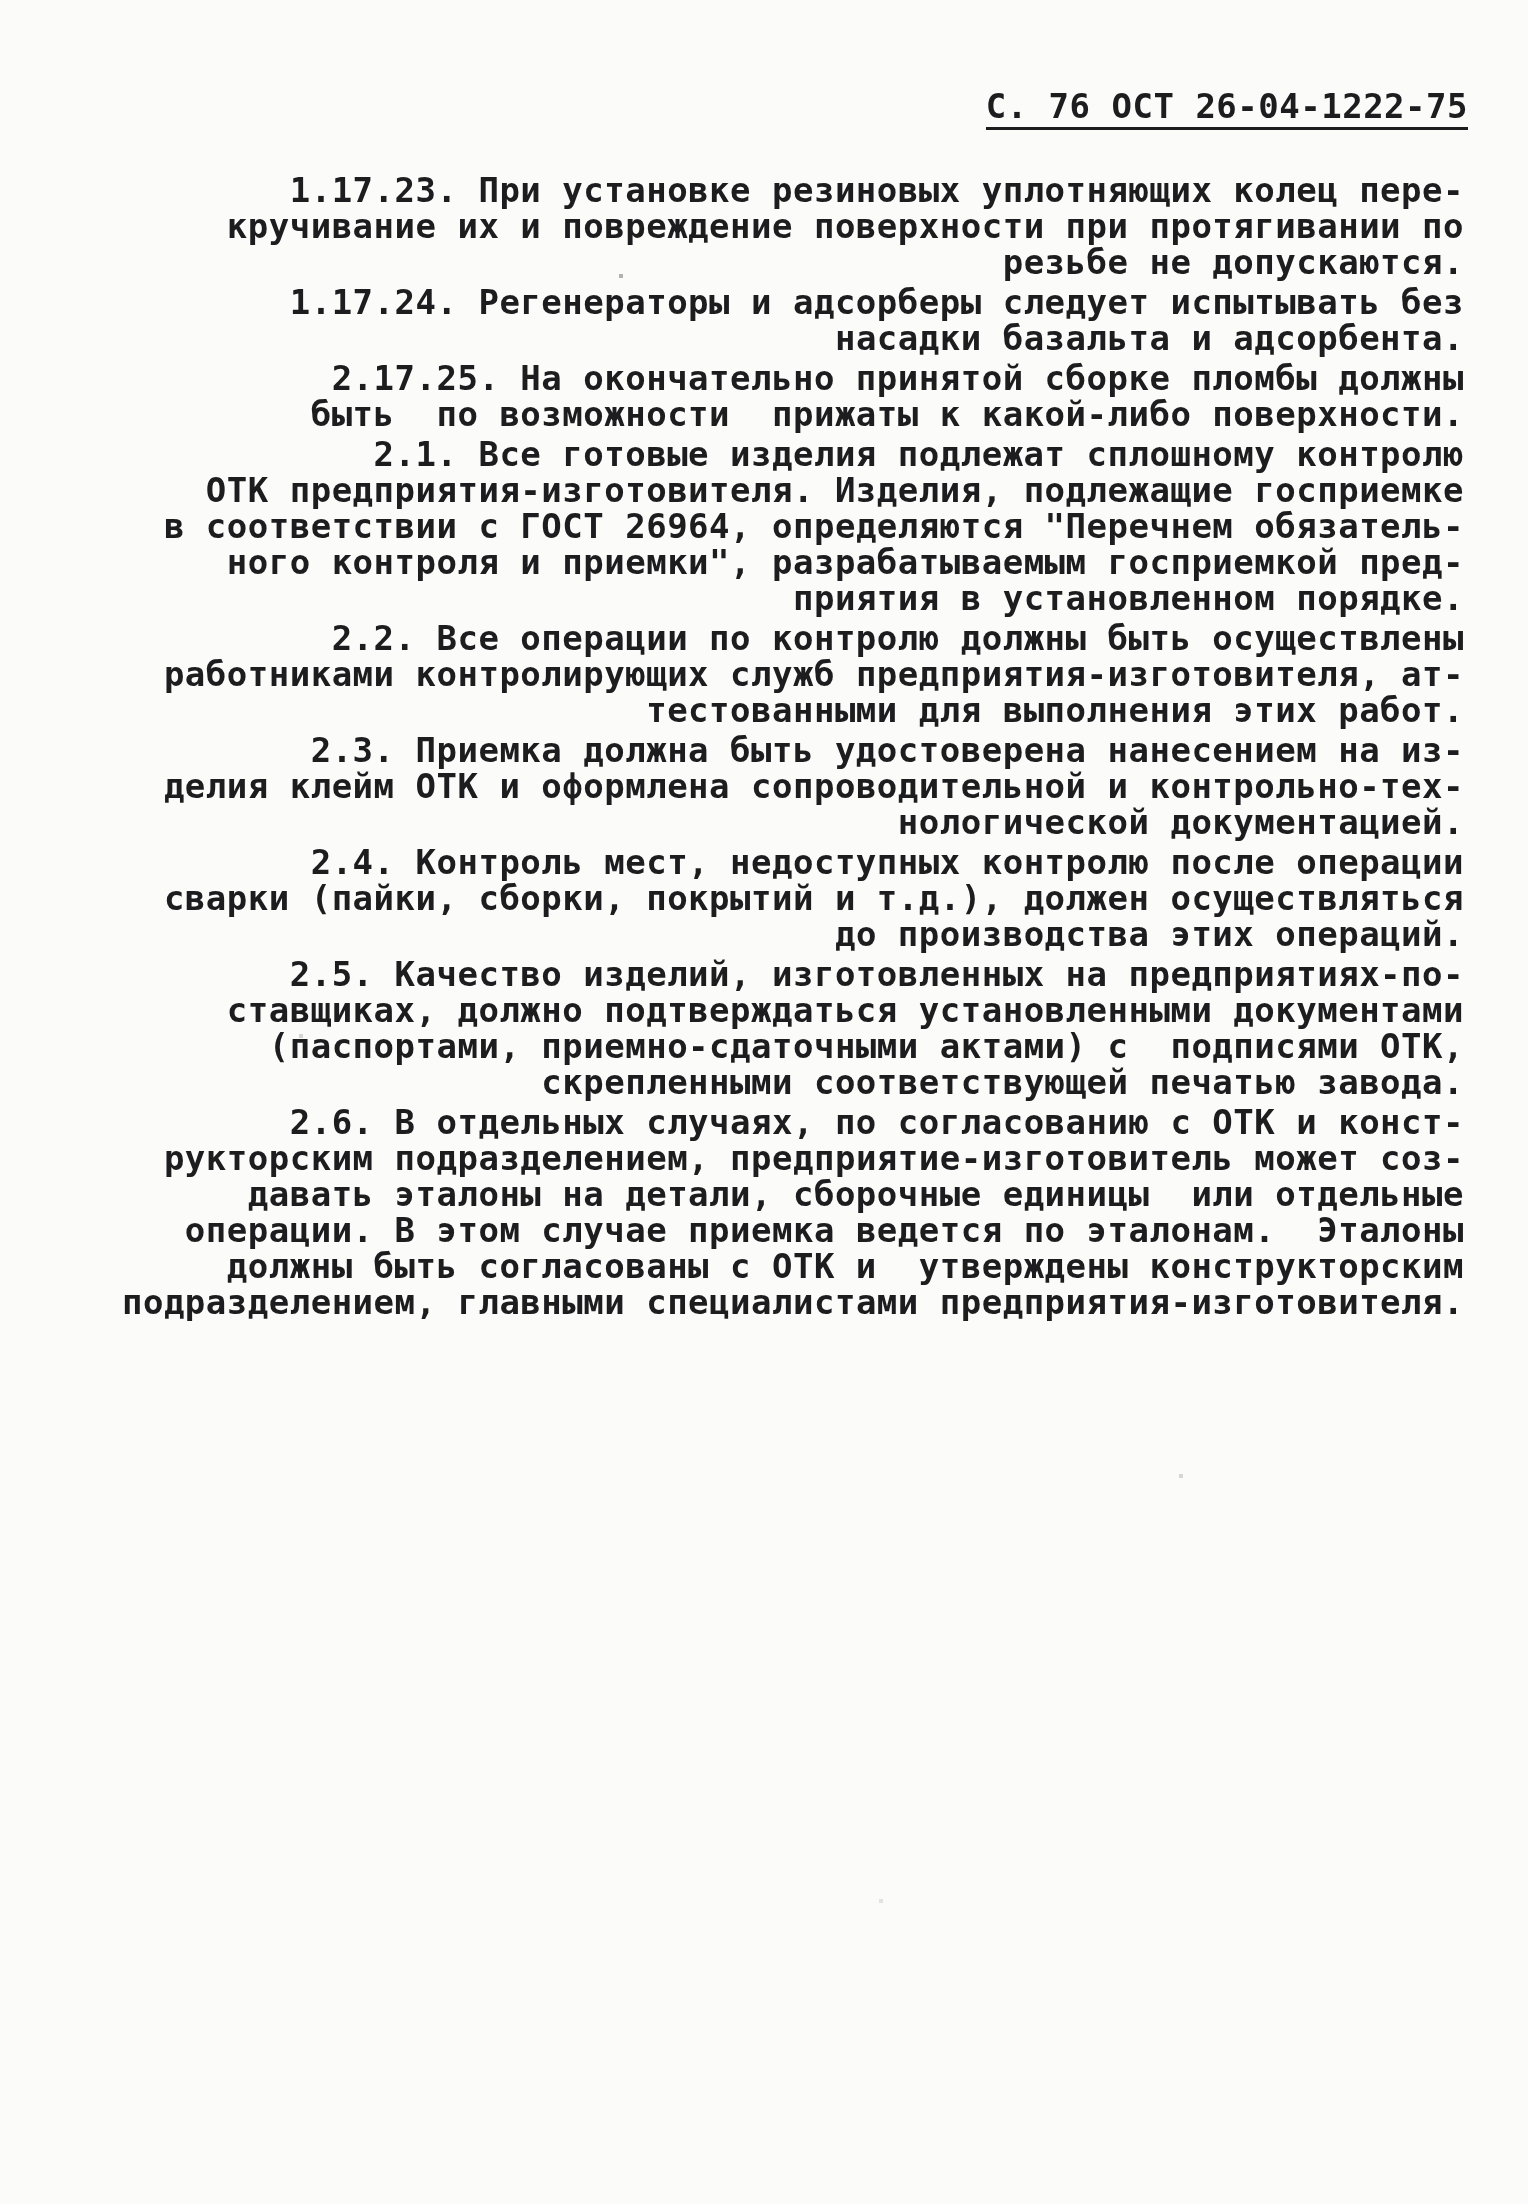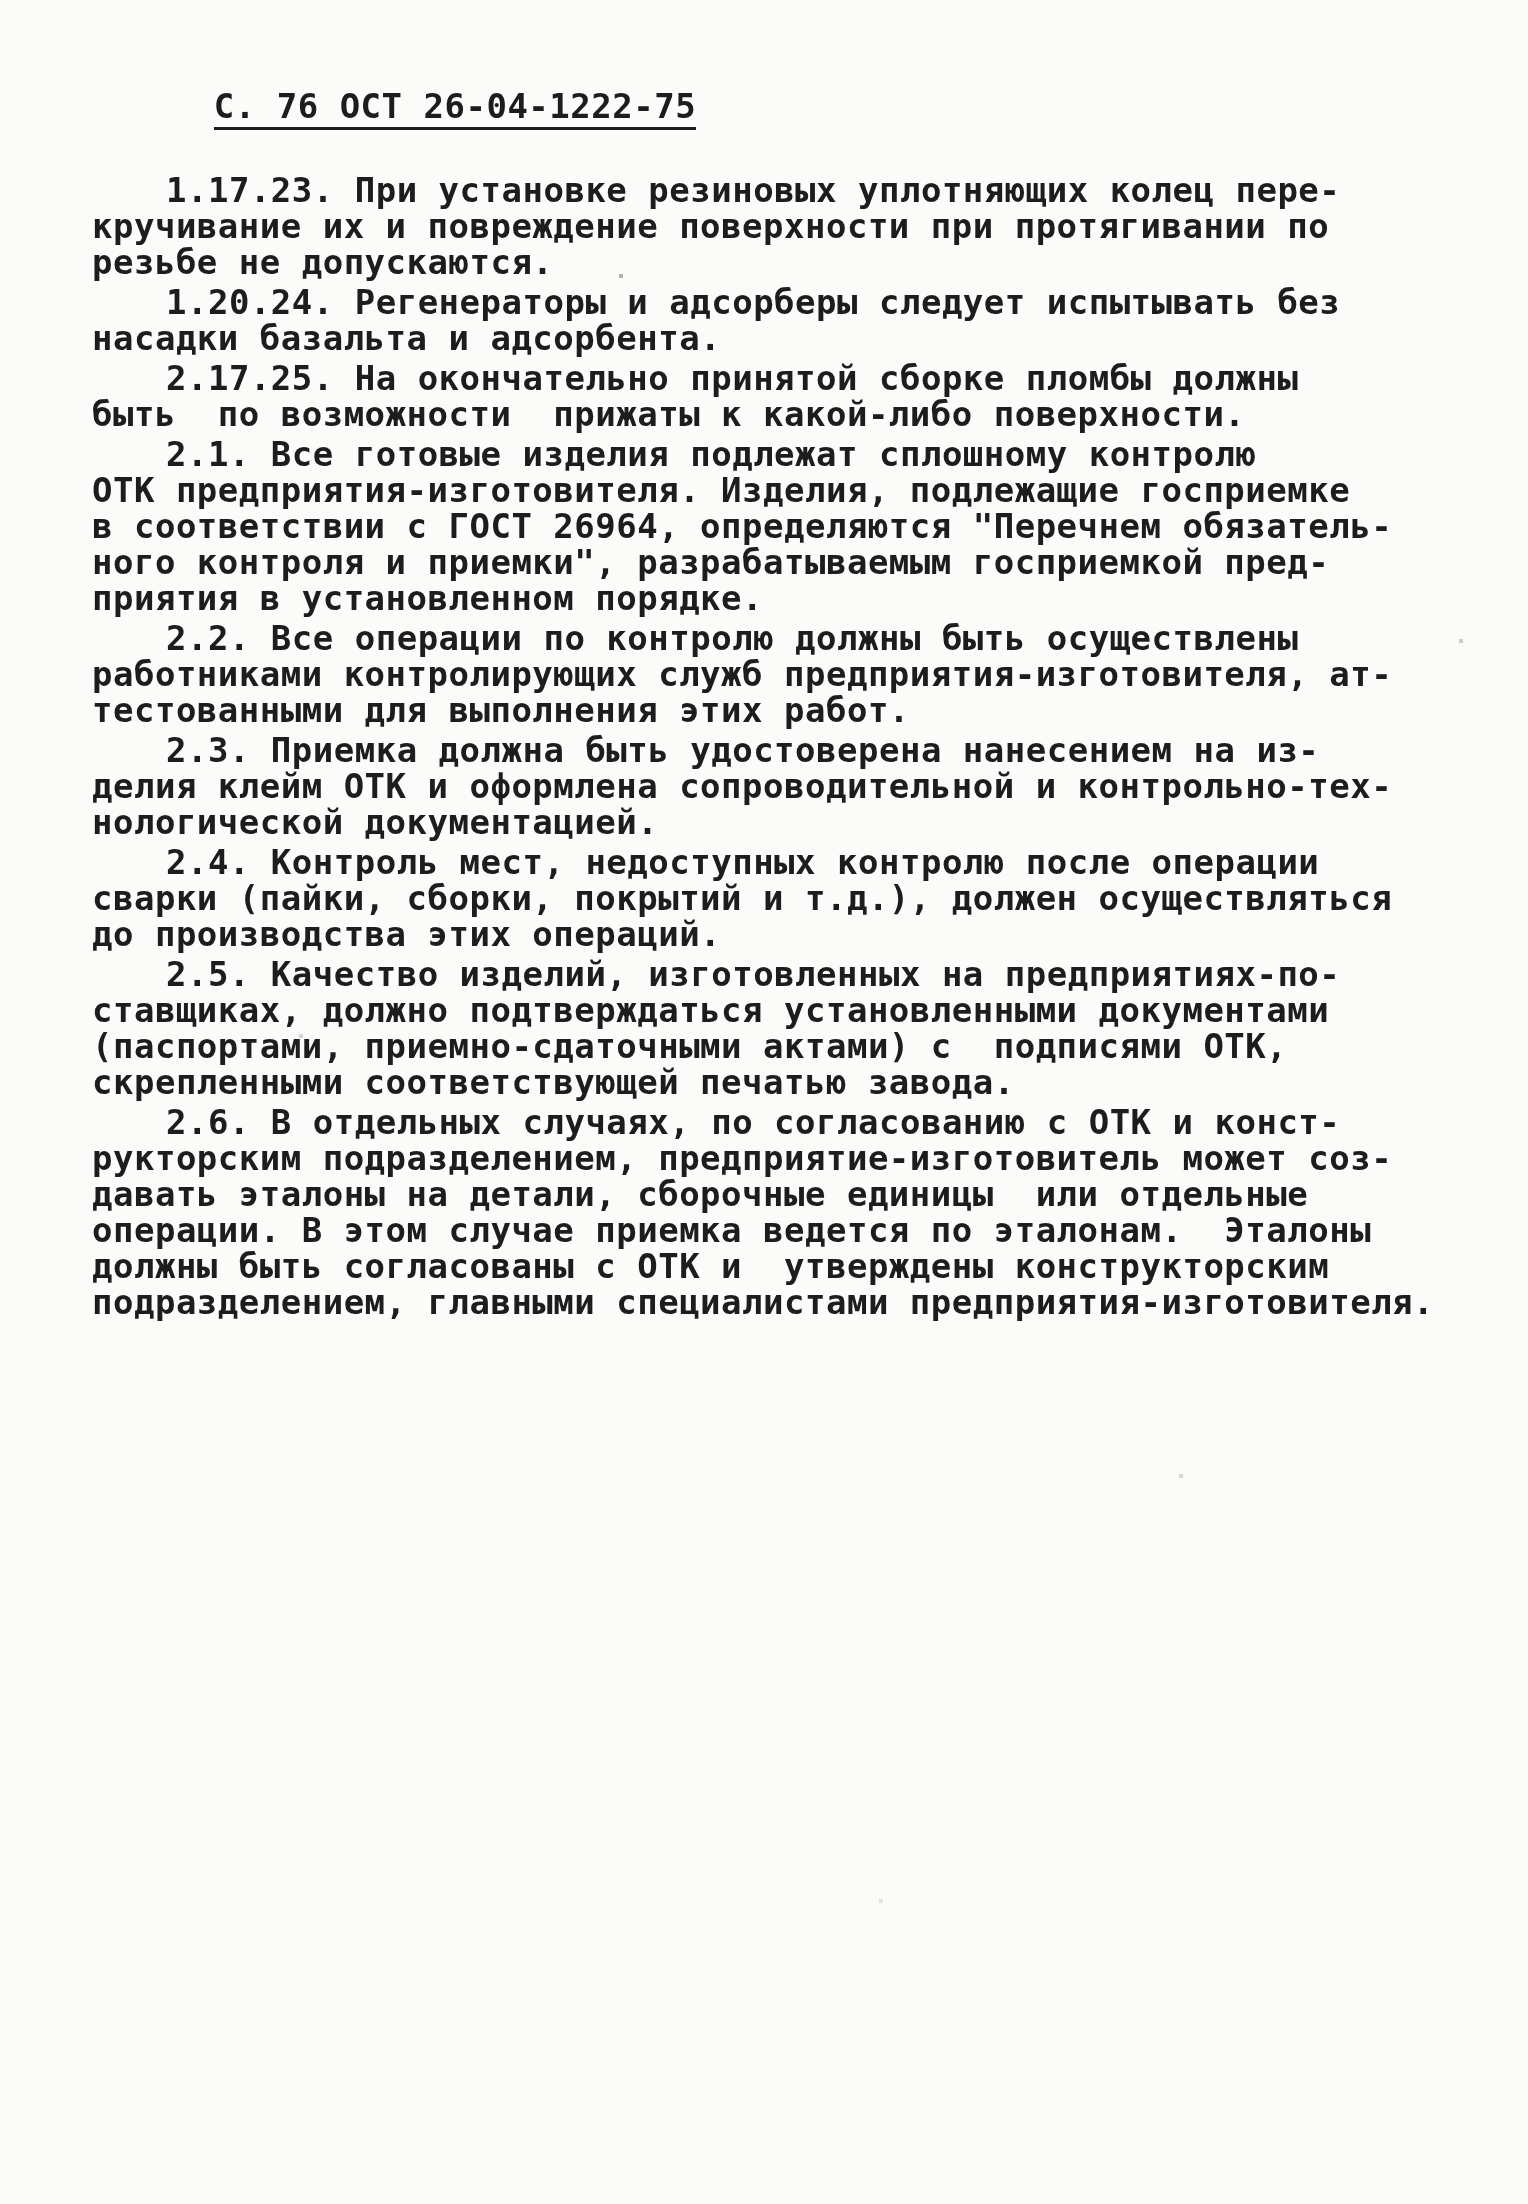--- a/index.html
+++ b/index.html
@@ -15,20 +15,21 @@
     background: var(--paper);
     overflow: hidden;
   }
   .page {
     position: relative;
     width: 1528px;
     height: 2204px;
     background: var(--paper);
     font-family: "DejaVu Sans Mono", "Liberation Mono", monospace;
     color: var(--ink);
+    text-align: right;
   }
   .text-block {
     position: absolute;
     left: 88px;
     top: 52px;
     width: 1380px;
     font-size: 34px;
     line-height: 36px;
     font-weight: bold;
     letter-spacing: 0.5px;
@@ -75,21 +76,21 @@
   <div class="text-block">
 
     <div class="doc-header">
       <span class="underlined">С. 76 ОСТ 26-04-1222-75</span>
     </div>
 
     <p class="para">1.17.23. При установке резиновых уплотняющих колец пере-
 кручивание их и повреждение поверхности при протягивании по
 резьбе не допускаются.</p>
 
-    <p class="para">1.20.24. Регенераторы и адсорберы следует испытывать без
+    <p class="para">1.17.24. Регенераторы и адсорберы следует испытывать без
 насадки базальта и адсорбента.</p>
 
     <p class="para">2.17.25. На окончательно принятой сборке пломбы должны
 быть  по возможности  прижаты к какой-либо поверхности.</p>
 
 
 
     <p class="para">2.1. Все готовые изделия подлежат сплошному контролю
 ОТК предприятия-изготовителя. Изделия, подлежащие госприемке
 в соответствии с ГОСТ 26964, определяются "Перечнем обязатель-

